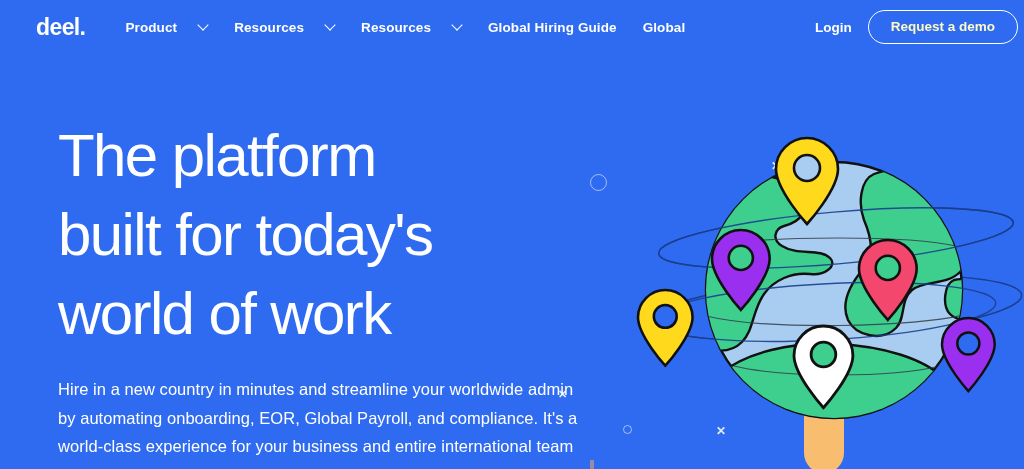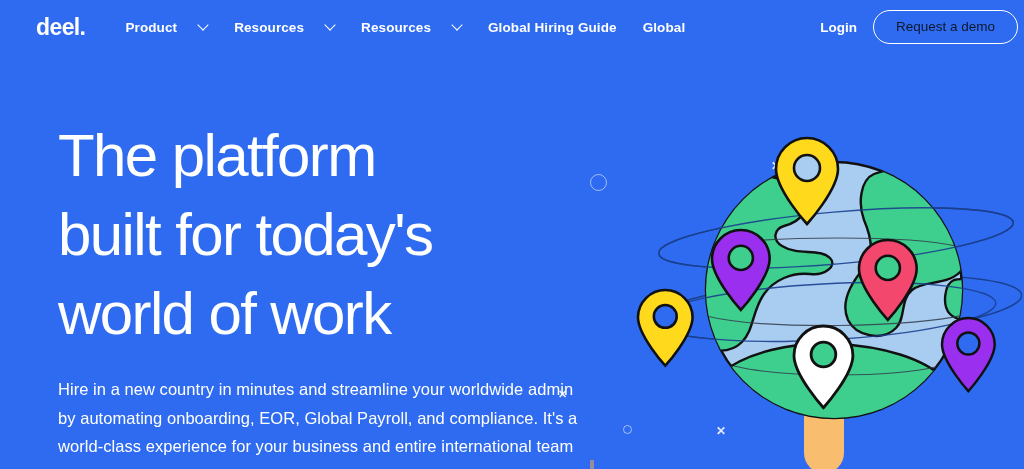--- a/index.html
+++ b/index.html
@@ -96,24 +96,24 @@
     font-weight: 600;
     color: #ffffff;
     cursor: pointer;
     white-space: nowrap;
   }
 
   .demo-btn {
     border: 1.6px solid #ffffff;
     border-radius: 40px;
     background: transparent;
-    color: #0f172a;
+    color: #fef9c3;
     font-family: "Liberation Sans", sans-serif;
     font-size: 13.5px;
-    font-weight: 400;
+    font-weight: 700;
     padding: 9px 22px;
     cursor: pointer;
     white-space: nowrap;
     line-height: 1;
   }
 
   
   .hero {
     position: absolute;
     left: 58px;

